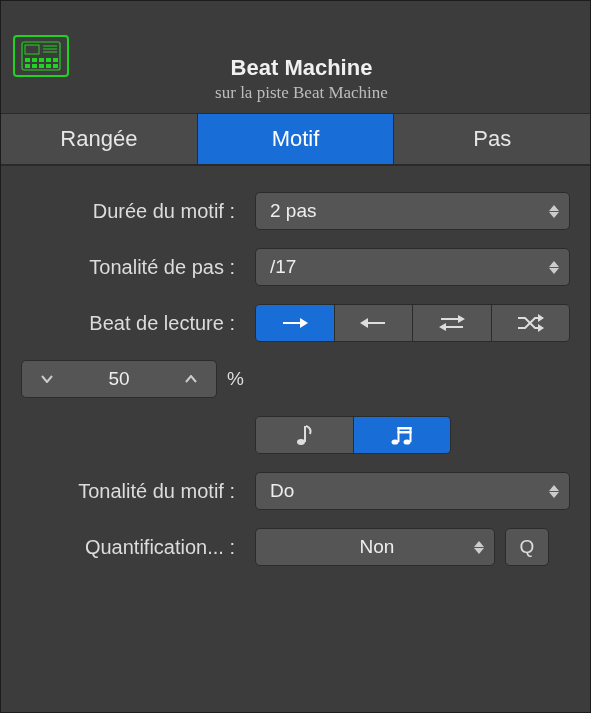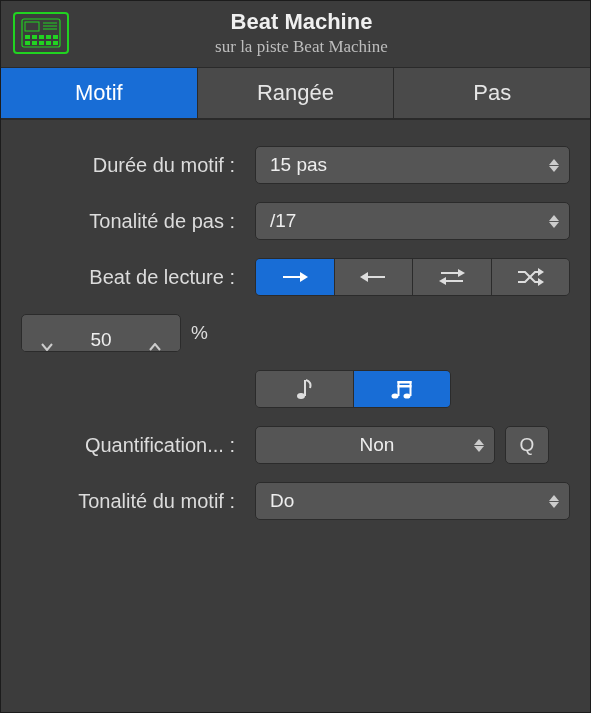--- a/index.html
+++ b/index.html
@@ -24,21 +24,21 @@
     gap: 16px;
     border-bottom: 1px solid #2a2a2a;
   }
   .hw-icon {
     width: 56px; height: 42px;
     border: 2px solid #21d321;
     border-radius: 4px;
     display: flex; align-items: center; justify-content: center;
   }
   .titles { flex: 1; text-align: center; margin-left: -60px; }
-  .title { font-size: 22px; font-weight: 600; color: #f0f0f0; }
+  .title { font-size: 22px; font-weight: 600; color: #f0f0f0; margin-top: 46px; }
   .subtitle { font-size: 17px; color: #bdbdbd; margin-top: 2px; font-family: Liberation Serif, serif; }
   .tabs {
     display: flex;
     height: 52px;
     border-bottom: 2px solid #2a2a2a;
   }
   .tab {
     flex: 1;
     display: flex; align-items: center; justify-content: center;
     font-size: 22px;
@@ -106,23 +106,23 @@
     cursor: pointer;
   }
   .seg:last-child { border-right: none; }
   .seg.active { background: #186dd6; }
   .stepper {
     display: flex;
     background: #555;
     border: 1px solid #2b2b2b;
     border-radius: 5px;
     height: 38px;
-    align-items: flex-end;
+    align-items: center;
     overflow: hidden;
-    width: 160px;
+    width: 196px;
   }
   .step-btn {
     width: 50px;
     display: flex; align-items: center; justify-content: center;
     cursor: pointer;
     background: #555;
   }
   .step-val {
     flex: 1;
     display: flex; align-items: center; justify-content: center;
@@ -187,32 +187,32 @@
         </g>
       </svg>
     </div>
     <div class="titles">
       <div class="title">Beat Machine</div>
       <div class="subtitle">sur la piste Beat Machine</div>
     </div>
   </div>
 
   <div class="tabs">
+    <div class="tab">Rangée</div>
     <div class="tab active">Motif</div>
-    <div class="tab">Rangée</div>
     <div class="tab">Pas</div>
   </div>
 
   <div class="content">
 
     <div class="row">
       <div class="label">Durée du motif :</div>
       <div class="controls">
         <div class="select">
-          <span>15 pas</span>
+          <span>2 pas</span>
           <span class="updown">
             <svg width="10" height="6">
                 <polygon points="5,0 10,6 0,6" fill="#ccc"></polygon>
               </svg>
             <svg width="10" height="6">
                 <polygon points="0,0 10,0 5,6" fill="#ccc"></polygon>
               </svg>
           </span>
         </div>
       </div>
@@ -309,48 +309,48 @@
               <rect x="19.5" y="3" width="2" height="15" fill="#fff"></rect>
               <rect x="7.5" y="3" width="14" height="2.5" fill="#fff"></rect>
               <rect x="7.5" y="7" width="14" height="2.5" fill="#fff"></rect>
             </svg>
           </div>
         </div>
       </div>
     </div>
 
     <div class="row">
+      <div class="label">Tonalité du motif :</div>
+      <div class="controls">
+        <div class="select">
+          <span>Do</span>
+          <span class="updown">
+            <svg width="10" height="6">
+                <polygon points="5,0 10,6 0,6" fill="#ccc"></polygon>
+              </svg>
+            <svg width="10" height="6">
+                <polygon points="0,0 10,0 5,6" fill="#ccc"></polygon>
+              </svg>
+          </span>
+        </div>
+      </div>
+    </div>
+
+    <div class="row">
       <div class="label">Quantification... :</div>
       <div class="controls">
         <div class="select q-select">
           <span>Non</span>
           <span class="updown">
             <svg width="10" height="6">
                 <polygon points="5,0 10,6 0,6" fill="#ccc"></polygon>
               </svg>
             <svg width="10" height="6">
                 <polygon points="0,0 10,0 5,6" fill="#ccc"></polygon>
               </svg>
           </span>
         </div>
         <div class="q-btn">Q</div>
       </div>
     </div>
 
-    <div class="row">
-      <div class="label">Tonalité du motif :</div>
-      <div class="controls">
-        <div class="select">
-          <span>Do</span>
-          <span class="updown">
-            <svg width="10" height="6">
-                <polygon points="5,0 10,6 0,6" fill="#ccc"></polygon>
-              </svg>
-            <svg width="10" height="6">
-                <polygon points="0,0 10,0 5,6" fill="#ccc"></polygon>
-              </svg>
-          </span>
-        </div>
-      </div>
-    </div>
-
   </div>
 </div>
 
 </body></html>

